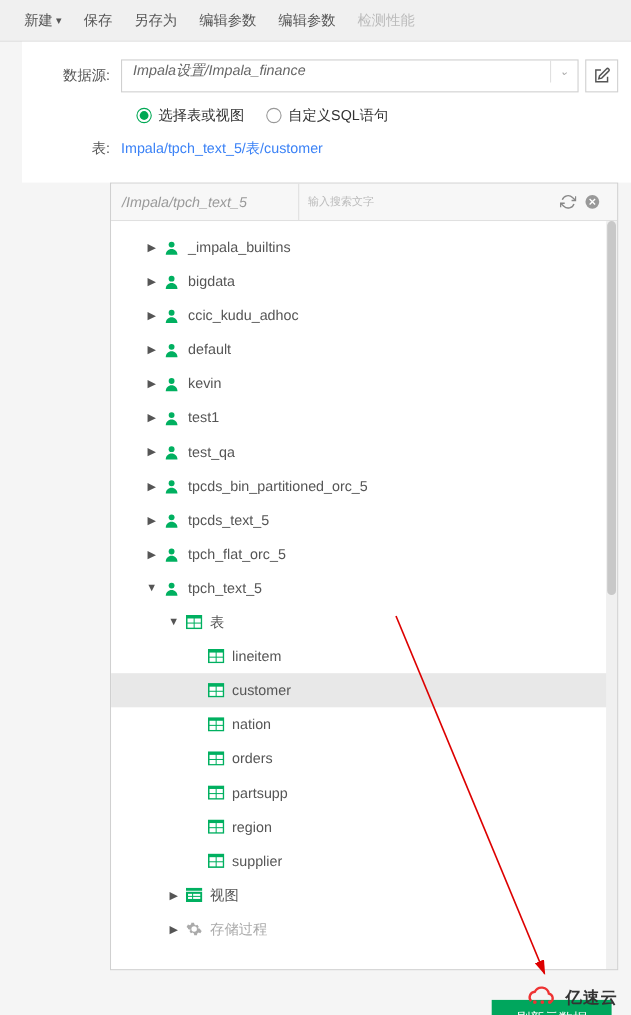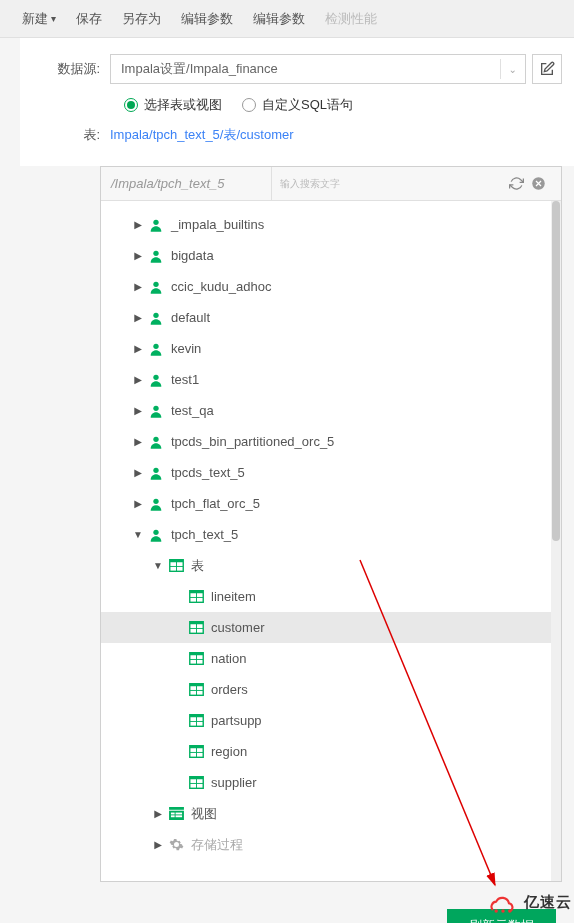--- a/index.html
+++ b/index.html
@@ -4,21 +4,21 @@
   <style>
     * { margin: 0; padding: 0; box-sizing: border-box; }
     body { font-family: "Microsoft YaHei", Arial, sans-serif; background: #f5f5f5; width: 574px; height: 923px; overflow: hidden; position: relative; font-size: 13px; color: #333; }
     .toolbar { height: 38px; background: #f0f0f0; display: flex; align-items: center; padding: 0 12px; border-bottom: 1px solid #e0e0e0; }
     .toolbar-item { padding: 0 10px; color: #555; cursor: pointer; display: flex; align-items: center; height: 100%; }
     .toolbar-item.disabled { color: #bbb; cursor: default; }
     .dropdown-caret { margin-left: 3px; font-size: 10px; }
     .form-area { padding: 16px 12px; background: #fff; margin-left: 20px; }
     .form-row { display: flex; align-items: center; margin-bottom: 12px; }
     .form-label { width: 78px; text-align: right; color: #555; padding-right: 10px; }
-    .select-box { flex: 1; height: 30px; border: 1px solid #d0d0d0; display: flex; align-items: center; padding: 0 10px; color: #666; position: relative; }
+    .select-box { flex: 1; height: 30px; border: 1px solid #d0d0d0; display: flex; padding: 0 10px; color: #666; position: relative; font-style: italic; }
     .select-caret { position: absolute; right: 8px; color: #aaa; font-size: 10px; border-left: 1px solid #e0e0e0; padding-left: 8px; height: 20px; display: flex; align-items: center; }
     .edit-btn { width: 30px; height: 30px; border: 1px solid #d0d0d0; margin-left: 6px; display: flex; align-items: center; justify-content: center; cursor: pointer; color: #555; }
     .radio-group { display: flex; gap: 20px; padding-left: 14px; }
     .radio-item { display: flex; align-items: center; cursor: pointer; }
     .radio-circle { width: 14px; height: 14px; border: 1px solid #999; border-radius: 50%; margin-right: 6px; display: flex; align-items: center; justify-content: center; }
     .radio-circle.selected { border-color: #00a854; }
     .radio-dot { width: 8px; height: 8px; background: #00a854; border-radius: 50%; }
     .form-value { color: #3b82f6; }
     .browser-panel { margin: 0 12px 17px 100px; border: 1px solid #d0d0d0; }
     .browser-header { height: 34px; background: #f7f7f7; display: flex; align-items: center; border-bottom: 1px solid #e0e0e0; }
@@ -39,21 +39,21 @@
     .user-icon { color: #00b060; }
     .table-icon-svg { fill: #00b060; }
     .folder-icon-svg { fill: #00b060; }
     .tree-label { color: #555; }
     .tree-label.muted { color: #aaa; }
     .scrollbar-track { position: absolute; top: 0; right: 0; width: 10px; height: 100%; background: #f0f0f0; }
     .scrollbar-thumb { position: absolute; top: 0; right: 1px; width: 8px; height: 340px; background: #c8c8c8; border-radius: 4px; }
     .footer { display: flex; justify-content: flex-end; padding: 10px 18px 0 0; }
     .primary-btn { background: #00a65d; color: #fff; border: none; padding: 8px 22px; cursor: pointer; font-size: 13px; }
     .arrow-overlay { position: absolute; pointer-events: none; }
-    .watermark { position: absolute; bottom: 6px; right: 2px; display: flex; align-items: flex-start; gap: 4px; }
+    .watermark { position: absolute; bottom: 6px; right: 12px; display: flex; align-items: flex-end; gap: 4px; }
     .wm-logo { width: 34px; height: 24px; }
     .wm-text { font-size: 15px; font-weight: bold; color: #333; letter-spacing: 1px; }
   </style>
 </head>
 <body>
 
 <div class="toolbar">
   <div class="toolbar-item">
     <span>新建</span>
     <span class="dropdown-caret">▾</span>

